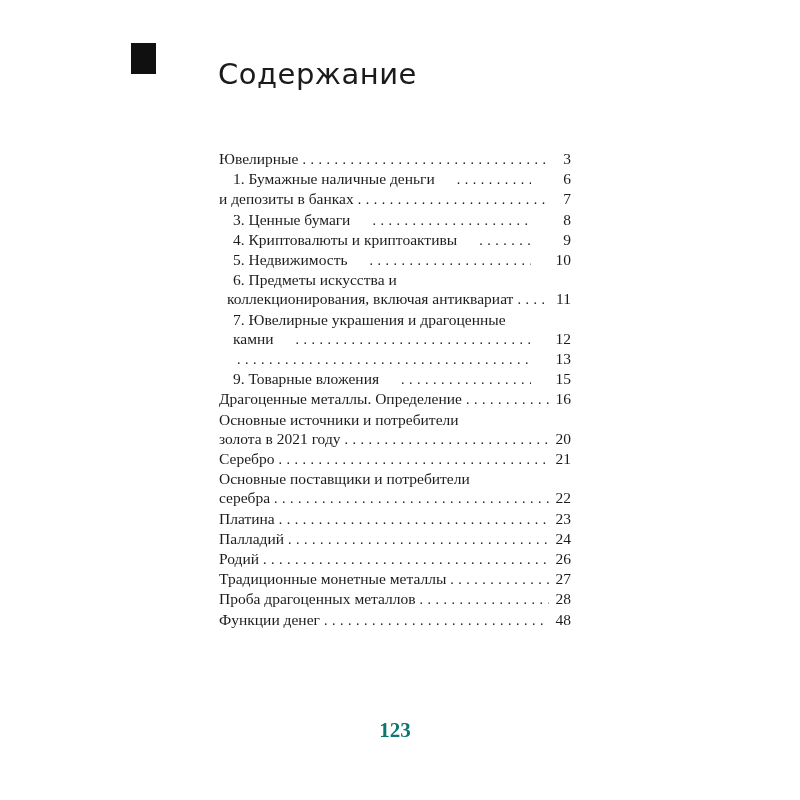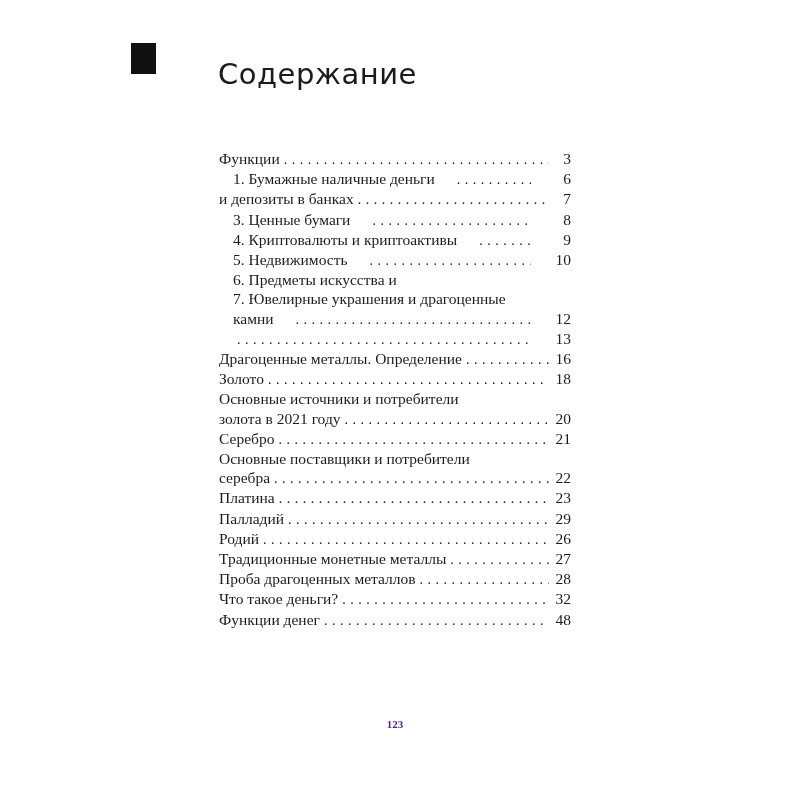--- a/index.html
+++ b/index.html
@@ -71,35 +71,35 @@
     flex: 0 0 auto;
     min-width: 20px;
     text-align: right;
   }
   .footer-number {
     position: absolute;
     left: 219px;
     width: 352px;
     top: 718px;
     text-align: center;
-    font-size: 11px;
+    font-size: 21px;
     font-weight: bold;
-    color: #4c1d95;
+    color: #0f766e;
   }
 </style>
 </head>
 <body>
 
 <div id="page">
   <div class="corner-mark"></div>
   <h1 class="title" style="margin:0;">Содержание</h1>
   <div class="toc">
       <div class="entry">
         <div class="line indent-0">
-          <span class="txt">Функции</span>
+          <span class="txt">Ювелирные</span>
           <span class="leader"></span>
           <span class="pg">3</span>
         </div>
       </div>
       <div class="entry">
         <div class="line indent-2">
           <span class="txt">1. Бумажные наличные деньги</span>
           <span class="leader"></span>
           <span class="pg">6</span>
         </div>
@@ -129,53 +129,58 @@
         <div class="line indent-2">
           <span class="txt">5. Недвижимость</span>
           <span class="leader"></span>
           <span class="pg">10</span>
         </div>
       </div>
       <div class="entry">
         <div class="line indent-2">
           <span class="txt">6. Предметы искусства и</span>
         </div>
+        <div class="line indent-1">
+          <span class="txt">коллекционирования, включая антиквариат</span>
+          <span class="leader"></span>
+          <span class="pg">11</span>
+        </div>
       </div>
       <div class="entry">
         <div class="line indent-2">
           <span class="txt">7. Ювелирные украшения и драгоценные</span>
         </div>
         <div class="line indent-2">
           <span class="txt">камни</span>
           <span class="leader"></span>
           <span class="pg">12</span>
         </div>
       </div>
       <div class="entry">
         <div class="line indent-2">
           <span class="leader"></span>
           <span class="pg">13</span>
         </div>
       </div>
       <div class="entry">
+        <div class="line indent-2">
+          <span class="txt">9. Товарные вложения</span>
+          <span class="leader"></span>
+          <span class="pg">15</span>
+        </div>
+      </div>
+      <div class="entry">
         <div class="line indent-0">
           <span class="txt">Драгоценные металлы. Определение</span>
           <span class="leader"></span>
           <span class="pg">16</span>
         </div>
       </div>
       <div class="entry">
         <div class="line indent-0">
-          <span class="txt">Золото</span>
-          <span class="leader"></span>
-          <span class="pg">18</span>
-        </div>
-      </div>
-      <div class="entry">
-        <div class="line indent-0">
           <span class="txt">Основные источники и потребители</span>
         </div>
         <div class="line indent-0">
           <span class="txt">золота в 2021 году</span>
           <span class="leader"></span>
           <span class="pg">20</span>
         </div>
       </div>
       <div class="entry">
         <div class="line indent-0">
@@ -198,21 +203,21 @@
         <div class="line indent-0">
           <span class="txt">Платина</span>
           <span class="leader"></span>
           <span class="pg">23</span>
         </div>
       </div>
       <div class="entry">
         <div class="line indent-0">
           <span class="txt">Палладий</span>
           <span class="leader"></span>
-          <span class="pg">29</span>
+          <span class="pg">24</span>
         </div>
       </div>
       <div class="entry">
         <div class="line indent-0">
           <span class="txt">Родий</span>
           <span class="leader"></span>
           <span class="pg">26</span>
         </div>
       </div>
       <div class="entry">
@@ -220,27 +225,20 @@
           <span class="txt">Традиционные монетные металлы</span>
           <span class="leader"></span>
           <span class="pg">27</span>
         </div>
       </div>
       <div class="entry">
         <div class="line indent-0">
           <span class="txt">Проба драгоценных металлов</span>
           <span class="leader"></span>
           <span class="pg">28</span>
-        </div>
-      </div>
-      <div class="entry">
-        <div class="line indent-0">
-          <span class="txt">Что такое деньги?</span>
-          <span class="leader"></span>
-          <span class="pg">32</span>
         </div>
       </div>
       <div class="entry">
         <div class="line indent-0">
           <span class="txt">Функции денег</span>
           <span class="leader"></span>
           <span class="pg">48</span>
         </div>
       </div>
     </div>

